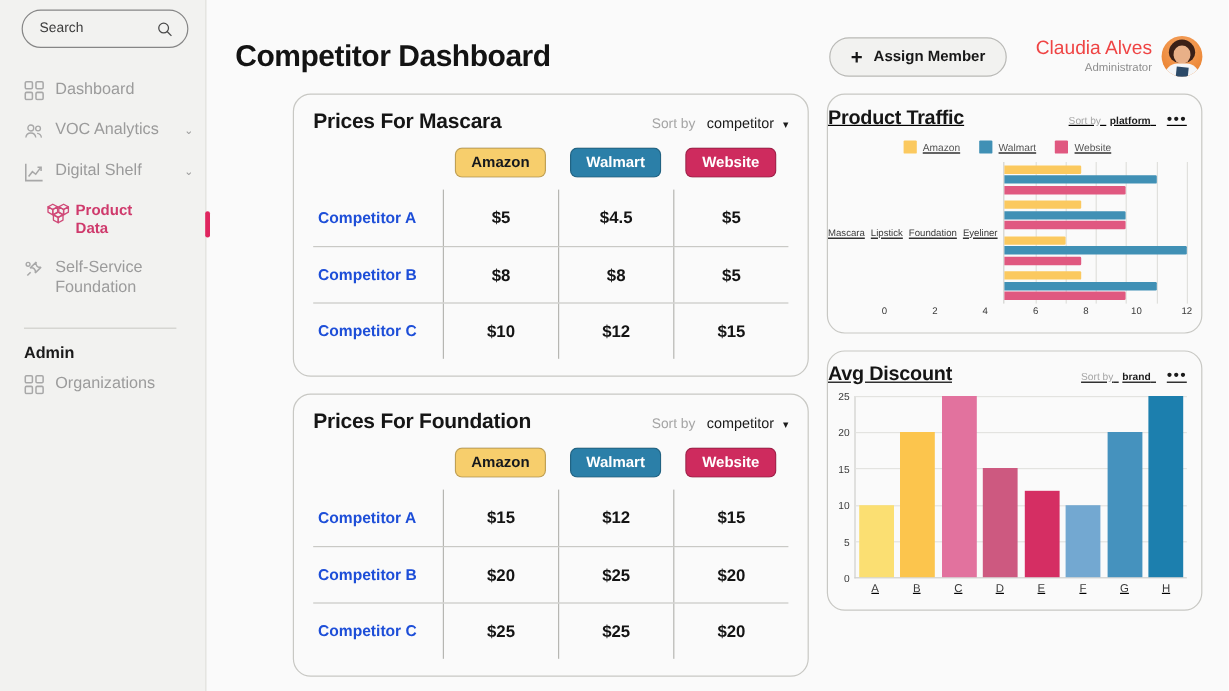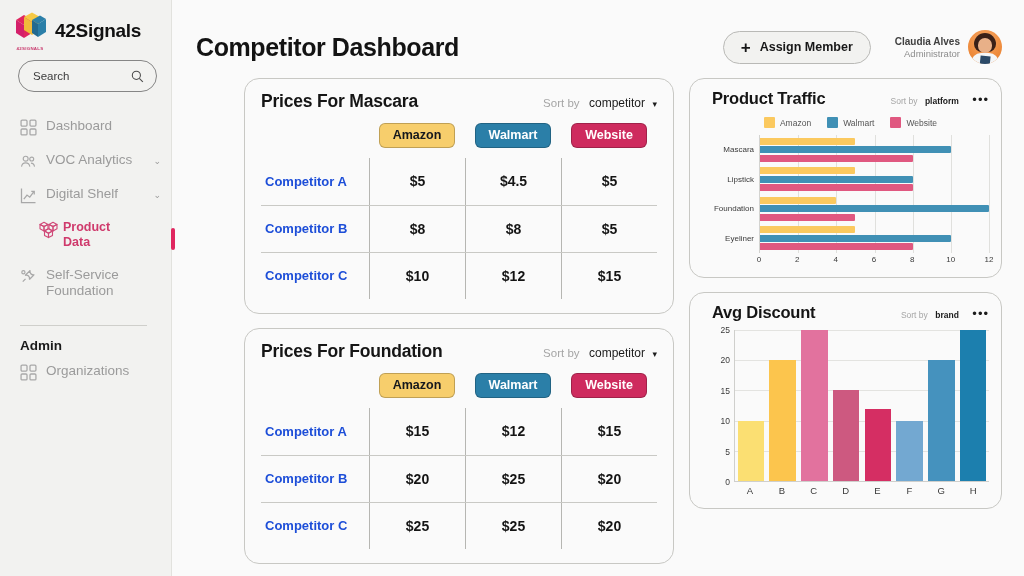--- a/index.html
+++ b/index.html
@@ -55,21 +55,21 @@
   .topbar { height: 62px; display: flex; align-items: center; margin-top: 16px; }
   .page-title { font-size: 25px; font-weight: bold; color: #131313; letter-spacing: -.4px; flex: 1; }
   .assign-btn {
     display: flex; align-items: center; gap: 9px; height: 33px; padding: 0 17px;
     border: 1px solid #b9b9b6; border-radius: 17px; background: #f2f2f0;
     font-size: 12.5px; font-weight: bold; color: #171717;
   }
   .plus { font-size: 17px; font-weight: bold; line-height: 1; }
   .user { display: flex; align-items: center; gap: 8px; margin-left: 24px; }
   .user-txt { text-align: right; }
-  .user-name { font-size: 10px; font-weight: bold; color: #404040; }
+  .user-name { font-size: 16px; font-weight: normal; color: #ef4444; }
   .user-role { font-size: 9.5px; color: #8d8d8d; margin-top: 1px; }
   .avatar {
     width: 34px; height: 34px; border-radius: 50%; flex: 0 0 34px;
     background: radial-gradient(circle at 50% 32%, #f6a96a 0%, #ee8b3c 62%, #e07a2c 100%);
     position: relative; overflow: hidden;
   }
   .av-hair { position:absolute; left:6px; top:3px; width:22px; height:19px; border-radius:11px 11px 8px 8px; background:#3a2017; }
   .av-face { position:absolute; left:10px; top:8px; width:14px; height:15px; border-radius:7px; background:#e8b088; }
   .av-body { position:absolute; left:3px; bottom:-4px; width:28px; height:15px; border-radius:10px 10px 0 0; background:#f4f6f8; }
   .av-collar { position:absolute; left:12px; bottom:-4px; width:10px; height:12px; background:#2c4a68; transform: rotate(6deg); }
@@ -108,32 +108,32 @@
     flex: 0 0 108px; display: flex; align-items: center;
     font-size: 13px; font-weight: bold; color: #1d4ed8; padding-left: 4px;
   }
   .pcell {
     flex: 1; display: flex; align-items: center; justify-content: center;
     font-size: 14px; font-weight: bold; color: #141414;
     border-left: 1px solid #b6b6b2;
   }
 
   
-  .chart-card { padding: 10px 12px 10px 22px; }
+  .chart-card { padding: 10px 12px 10px 0; text-decoration: underline; }
   .chart-title { font-size: 16.5px; font-weight: bold; color: #151515; flex: 1; letter-spacing: -.2px; }
   .csort { font-size: 8.5px; color: #a5a5a5; }
   .csortval { font-size: 8.5px; color: #1b1b1b; font-weight: bold; margin-left: 3px; }
 
   .legend { display: flex; justify-content: center; gap: 16px; margin-top: 9px; }
   .lg { display: flex; align-items: center; gap: 5px; font-size: 8.5px; color: #555; }
   .sw { width: 11px; height: 11px; border-radius: 1px; }
 
   
   .hchart { display: flex; margin-top: 7px; height: 118px; }
-  .hlabels { flex: 0 0 47px; display: flex; flex-direction: column; }
+  .hlabels { flex: 0 0 47px; display: flex; flex-direction: row; }
   .hlab {
     flex: 1; display: flex; align-items: center; justify-content: flex-end;
     font-size: 8px; color: #3a3a3a; padding-right: 5px;
   }
   .hplot { flex: 1; position: relative; border-left: 1px solid #d3d3d0; }
   .hgrid { position: absolute; inset: 0; }
   .hgline { position: absolute; top: 0; bottom: 0; width: 1px; background: #e0e0dd; }
   .hgroups { position: absolute; inset: 0; display: flex; flex-direction: column; }
   .hgroup { flex: 1; display: flex; flex-direction: column; justify-content: center; gap: 1.5px; }
   .hbar { height: 7px; border-radius: 0 1px 1px 0; }
@@ -152,37 +152,20 @@
   .vlabels { display: flex; margin-left: 22px; height: 16px; }
   .vlab { flex: 1; text-align: center; font-size: 9.5px; color: #3a3a3a; padding-top: 3px; }
 </style>
 </head>
 <body>
 
 <div class="app">
 
   <aside class="sidebar">
 
-    <div class="brand">
-      <div class="logo-wrap">
-        <svg width="36" height="34" viewBox="0 0 36 34">
-          <polygon points="4,9 12,4 20,9 12,14" fill="#e0265f"></polygon>
-          <polygon points="4,9 12,14 12,27 4,22" fill="#d4206a"></polygon>
-          <polygon points="12,14 20,9 20,22 12,27" fill="#e0265f"></polygon>
-          <polygon points="12,6 20,1.5 28,6 20,11" fill="#f6c944"></polygon>
-          <polygon points="12,6 20,11 20,24 12,19" fill="#f0bb3a"></polygon>
-          <polygon points="20,11 28,6 28,19 20,24" fill="#f6c944"></polygon>
-          <polygon points="20,9 28,4.5 34,8 26,13" fill="#2b7fa8"></polygon>
-          <polygon points="20,9 26,13 26,26 20,22" fill="#236a90"></polygon>
-          <polygon points="26,13 34,8 34,21 26,26" fill="#2b7fa8"></polygon>
-        </svg>
-        <div class="logo-txt">42SIGNALS</div>
-      </div>
-      <div class="brand-name">42Signals</div>
-    </div>
 
     <div class="search-box">
       <span>Search</span>
       <svg width="13" height="13" viewBox="0 0 16 16">
         <circle cx="6.6" cy="6.6" r="5" fill="none" stroke="#4a4a4a" stroke-width="1.3"></circle>
         <line x1="10.2" y1="10.2" x2="14.6" y2="14.6" stroke="#4a4a4a" stroke-width="1.3"></line>
       </svg>
     </div>
 
     <nav class="nav">

